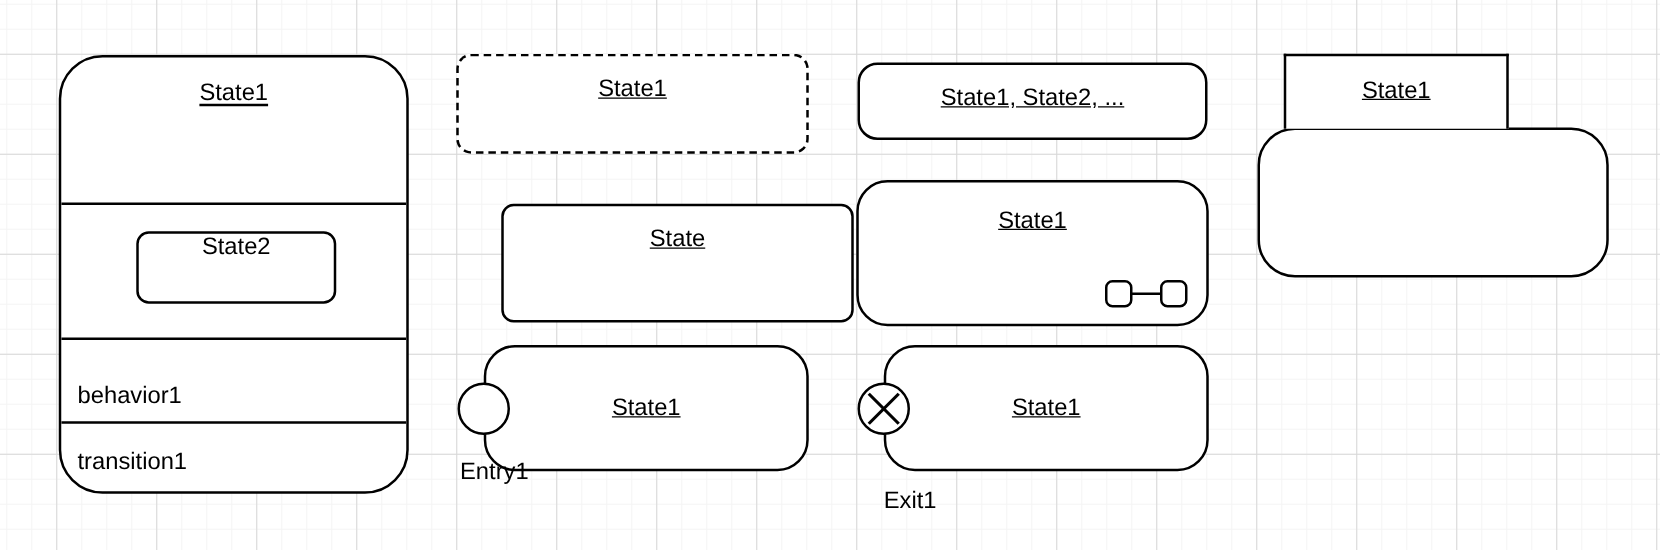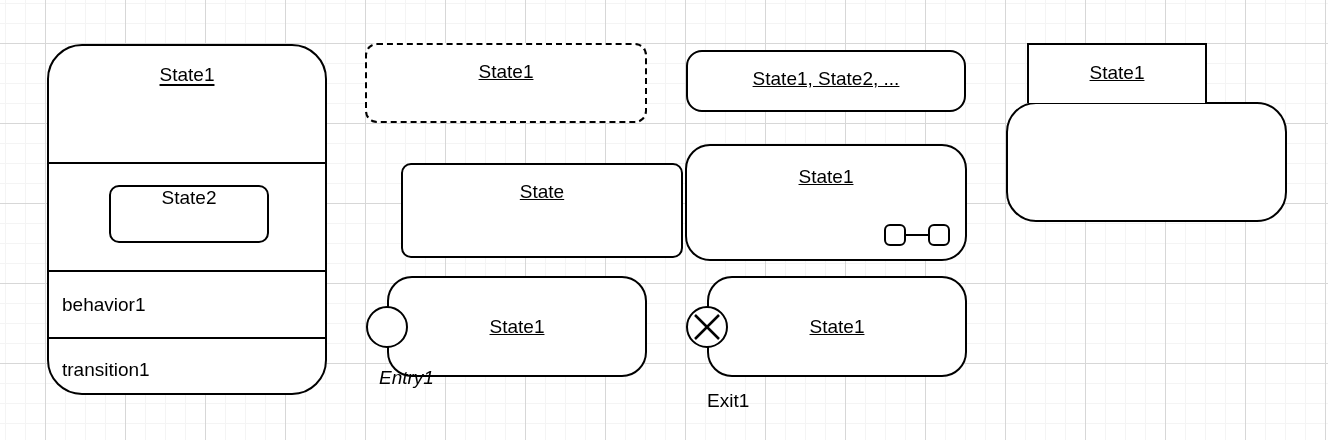--- a/index.html
+++ b/index.html
@@ -54,21 +54,21 @@
 
   
   .shapeF { left: 387px; top: 276px; width: 260px; height: 101px; border-radius: 25px;
             display: flex; align-items: center; justify-content: center; }
   .shapeG { left: 707px; top: 276px; width: 260px; height: 101px; border-radius: 25px;
             display: flex; align-items: center; justify-content: center; }
   .port { position: absolute; width: 44px; height: 44px; z-index: 3; }
   .portF { left: 365px; top: 305px; }
   .portG { left: 685px; top: 305px; }
   .portlabel { position: absolute; z-index: 4; line-height: 22px; }
-  .labelF { left: 379px; top: 367px; font-style: italic; }
+  .labelF { left: 368px; top: 367px; }
   .labelG { left: 707px; top: 367px; margin-top: 23px; }
 
   
   .tabH { left: 1027px; top: 43px; width: 180px; height: 60px; border-bottom: none;
           padding-top: 17px; z-index: 2; border-radius: 0; }
   .bodyH { left: 1006px; top: 102px; width: 281px; height: 120px; border-radius: 30px; z-index: 1; }
 </style>
 </head>
 <body>
 
@@ -76,21 +76,21 @@
 
   <div class="shape shapeA">
     <div class="header">
       <div class="hdr-line"><u>State1</u></div>
     </div>
     <div class="divider" style="top:116px"></div>
     <div class="substate">
       <span>State2</span>
     </div>
     <div class="divider" style="top:224px"></div>
-    <div class="rowlabel" style="top:248px">behavior1</div>
+    <div class="rowlabel" style="top:260px">behavior1</div>
     <div class="divider" style="top:291px"></div>
     <div class="rowlabel" style="top:313px">transition1</div>
   </div>
 
   <div class="shape shapeB txt-center">
     <span>State1</span>
   </div>
 
   <div class="shape shapeC txt-center">
     <span>State</span>

